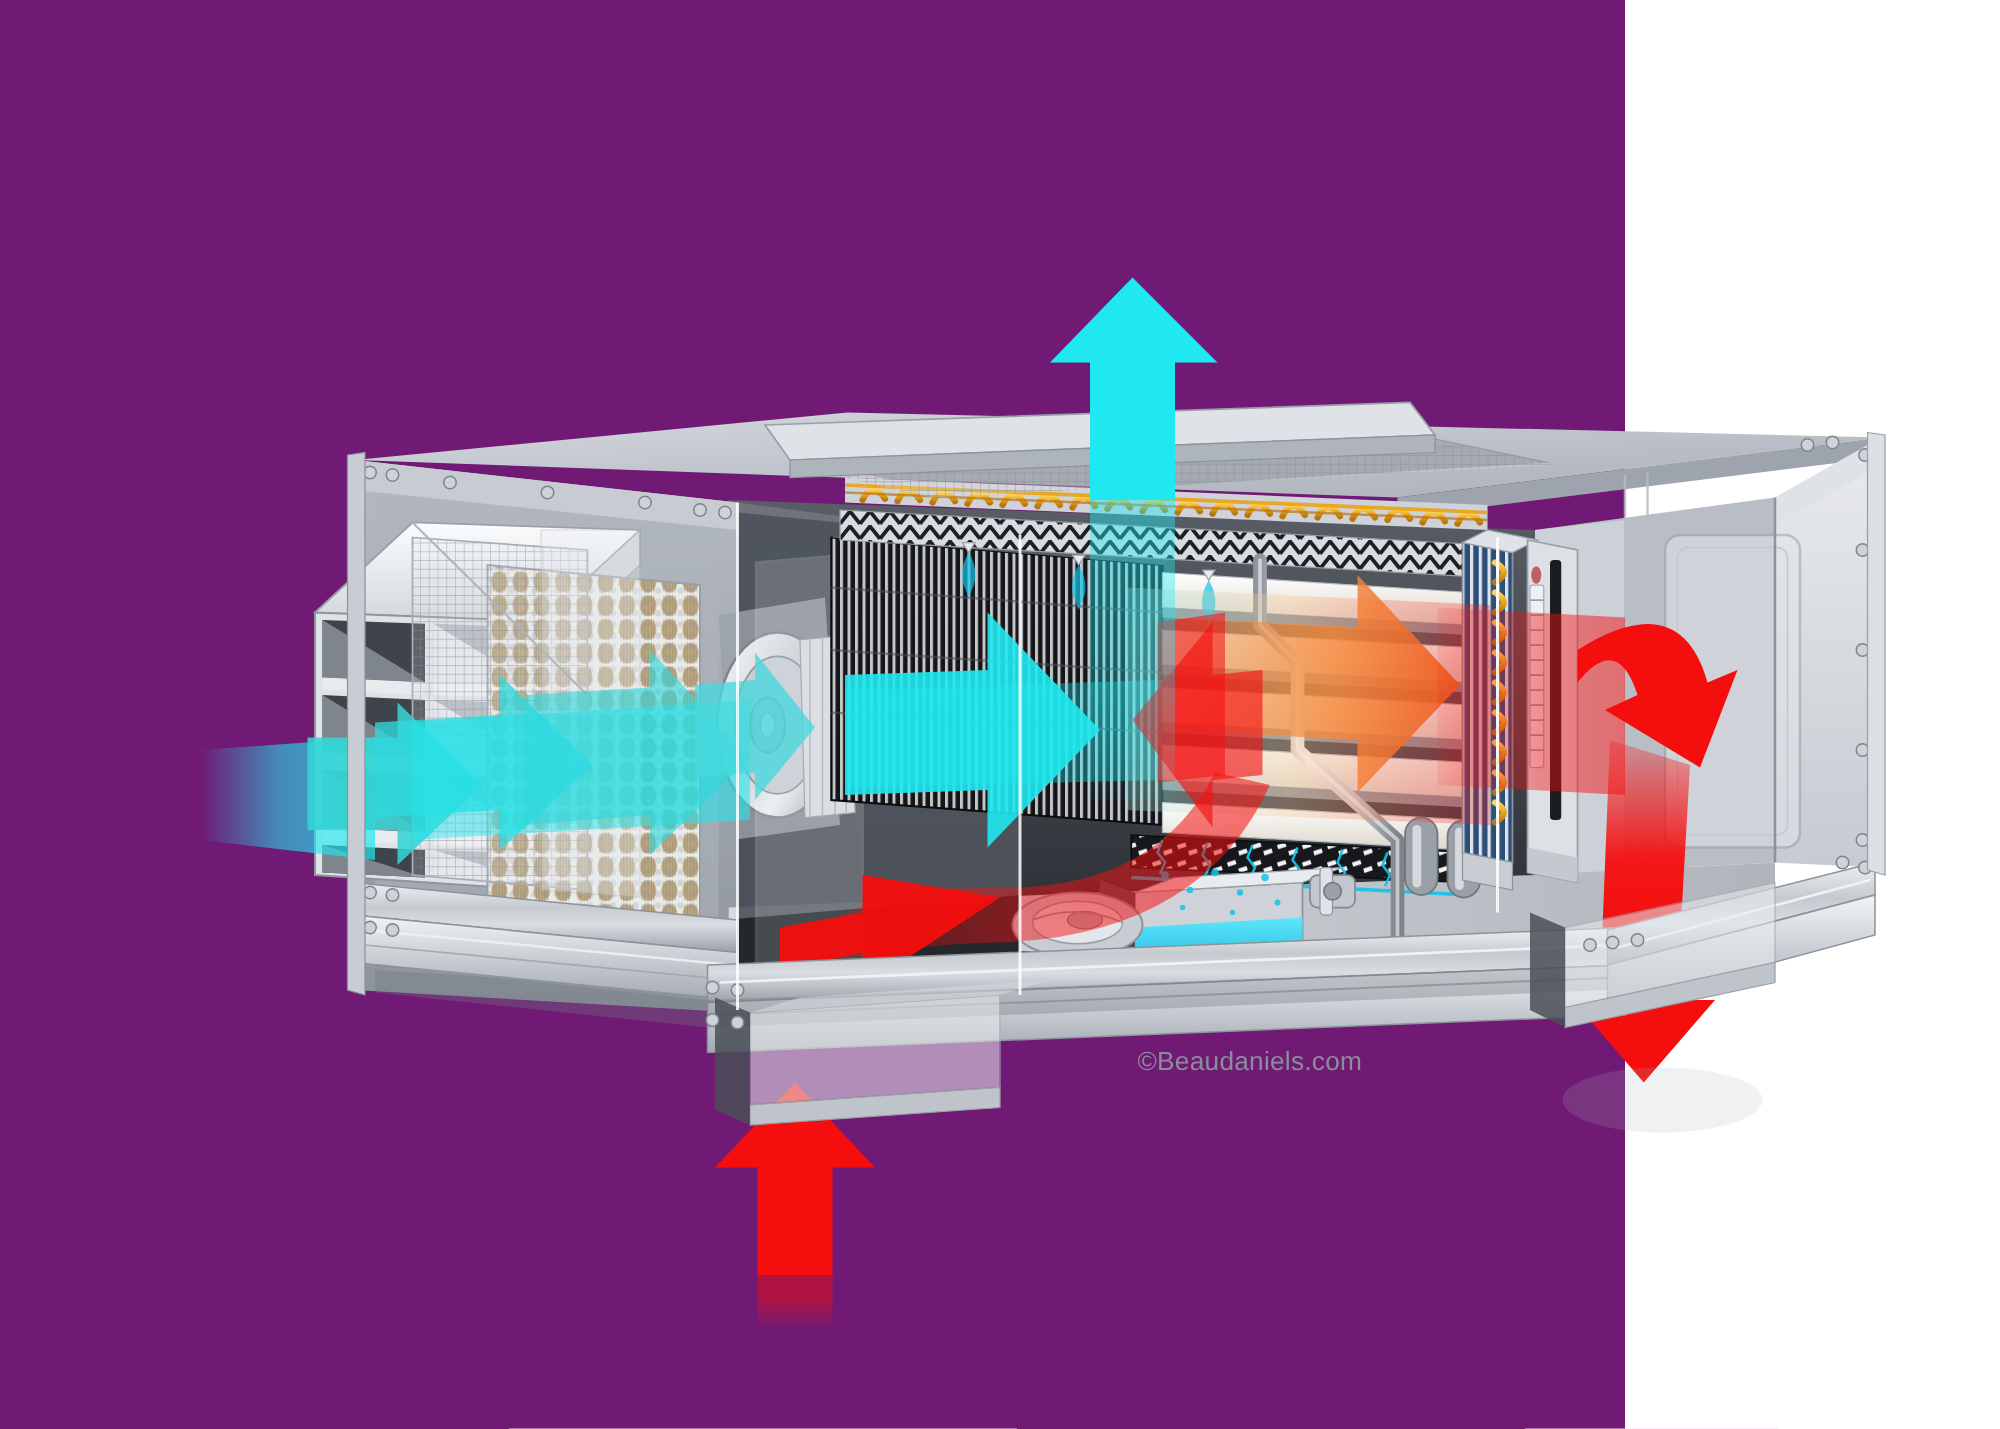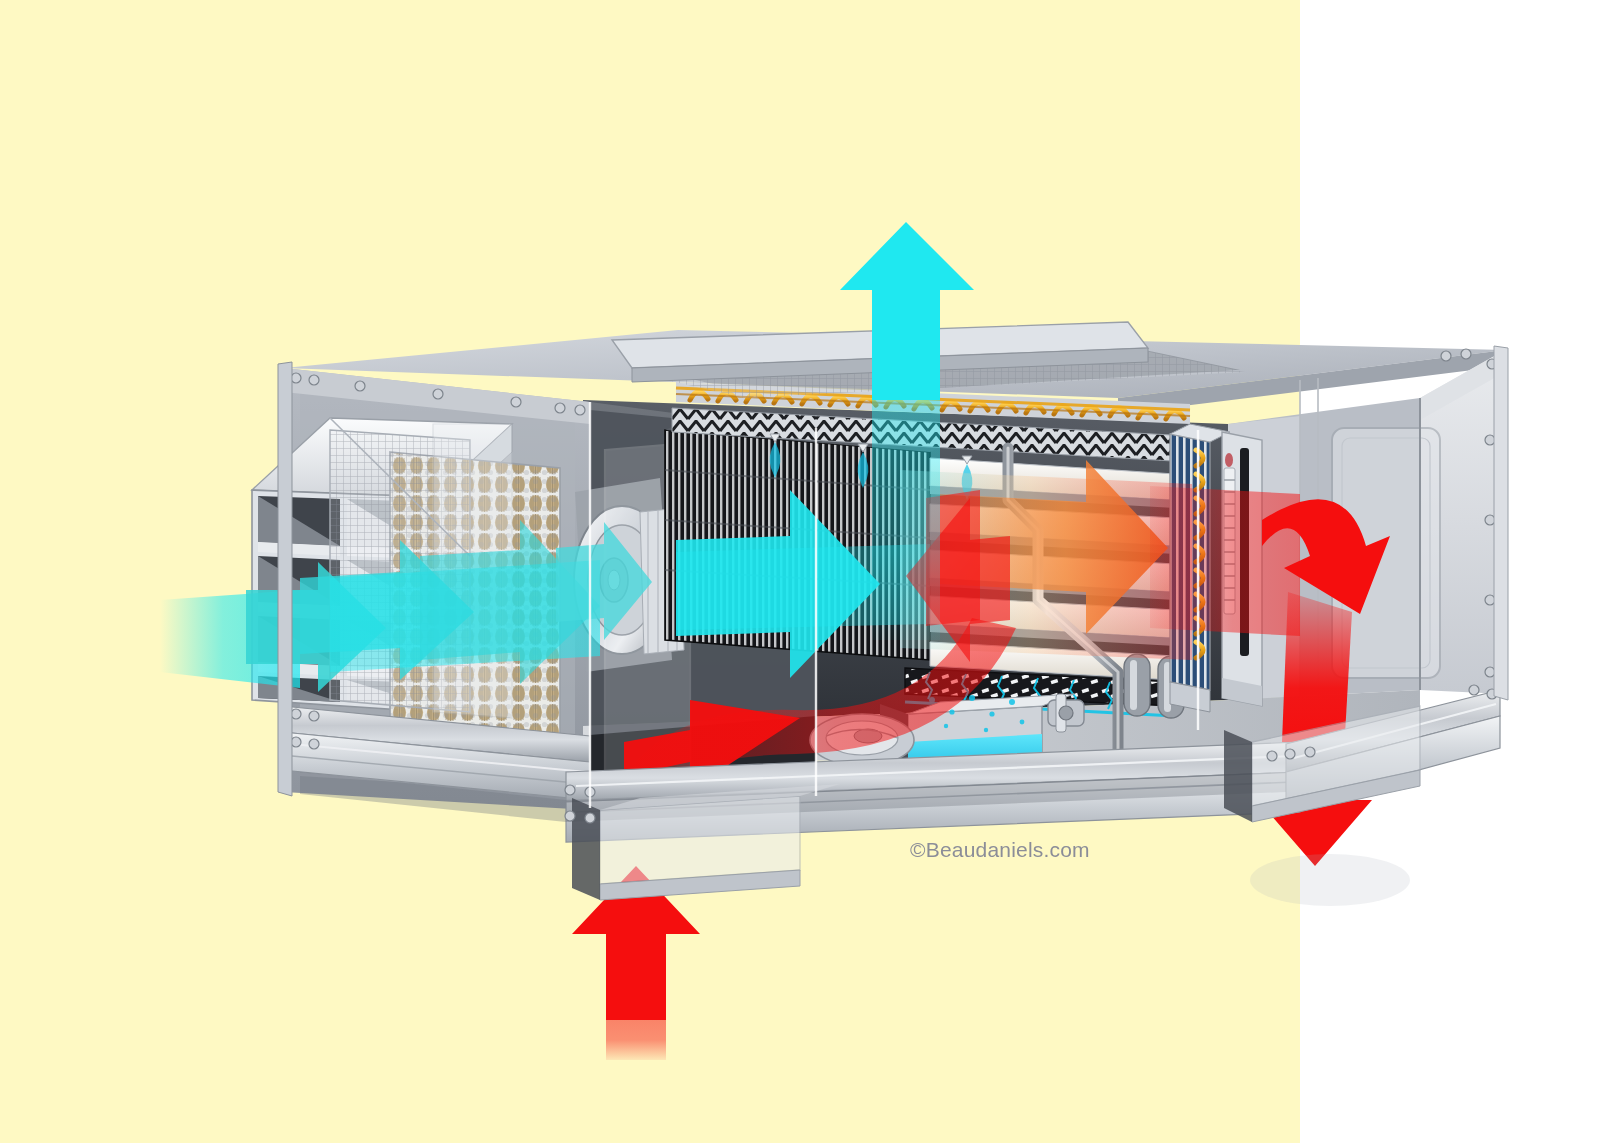--- a/index.html
+++ b/index.html
@@ -1,18 +1,18 @@
 <!DOCTYPE html>
 <html><head>
 <meta charset="utf-8">
 <title>AHU Cutaway</title>
 <style>
   html,body{margin:0;padding:0;background:#ffffff;}
   body{width:1600px;height:1143px;font-family:"Liberation Sans",sans-serif;overflow:hidden;}
-  #stage{position:relative;width:1300px;height:1143px;background:#fef9c3;}
+  #stage{position:relative;width:1300px;height:1143px;background:#701a75;}
   #scene{position:absolute;inset:0;}
   .wm{position:absolute;color:#8b8d98;font-size:21px;letter-spacing:.2px;font-family:"Liberation Sans",sans-serif;white-space:nowrap;}
   svg{display:block;}
 </style>
 </head>
 <body>
 
 <div id="stage">
 
   <svg id="scene" width="1600" height="1143" viewBox="0 0 1600 1143">

